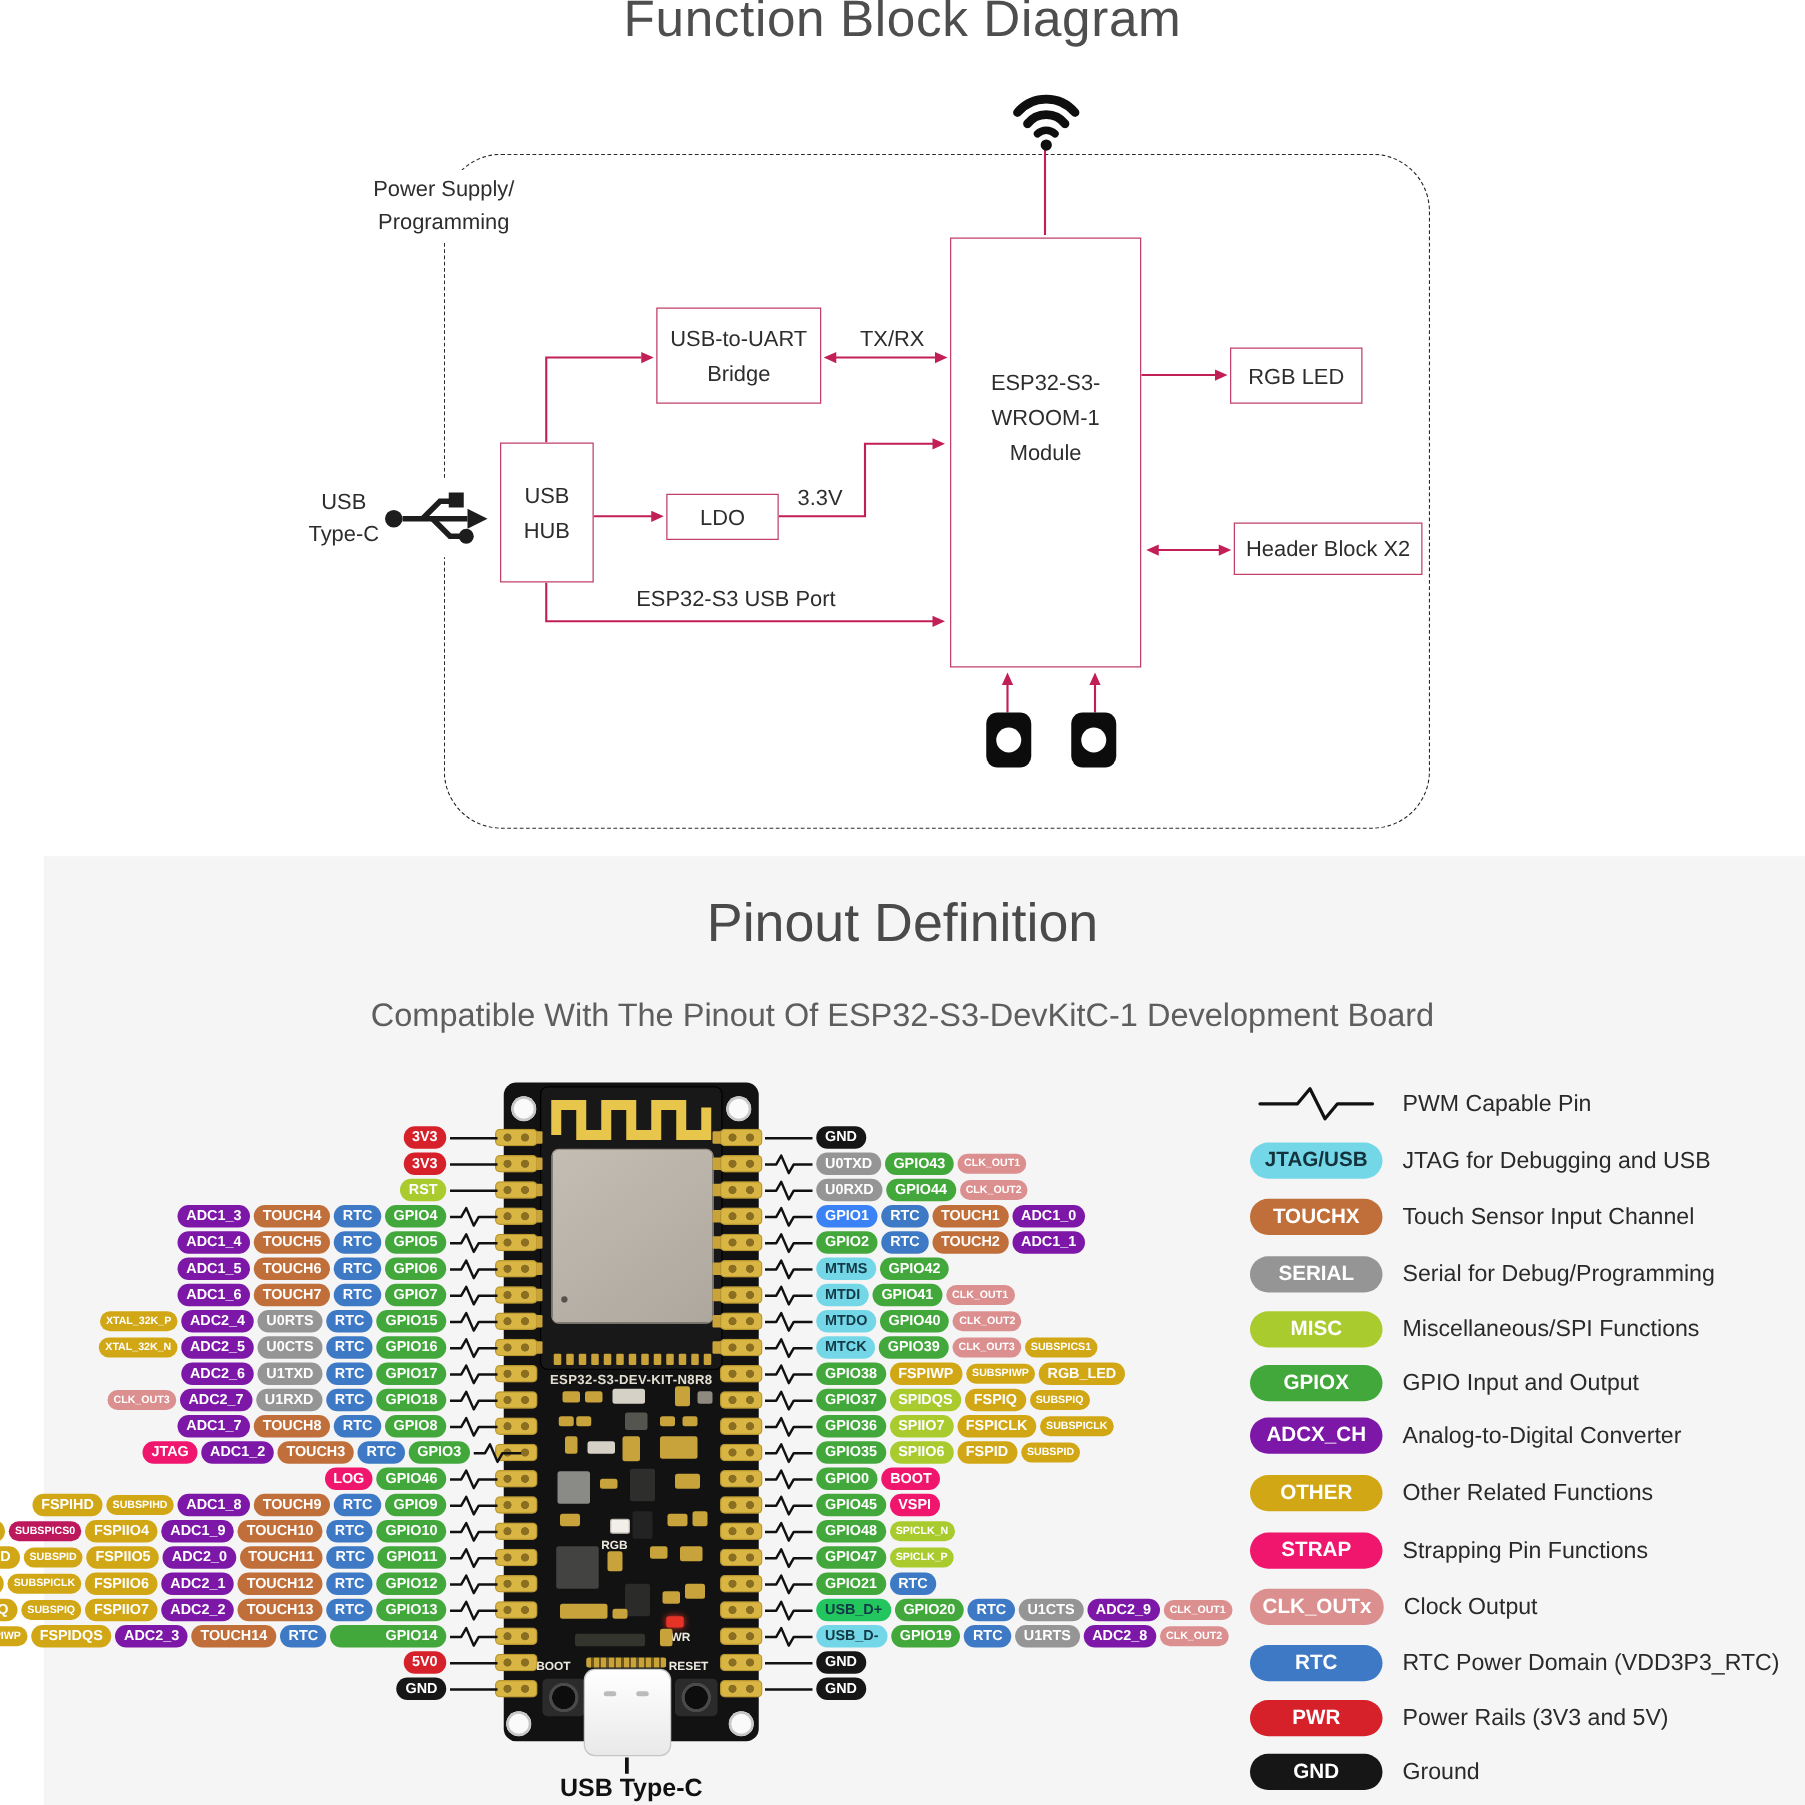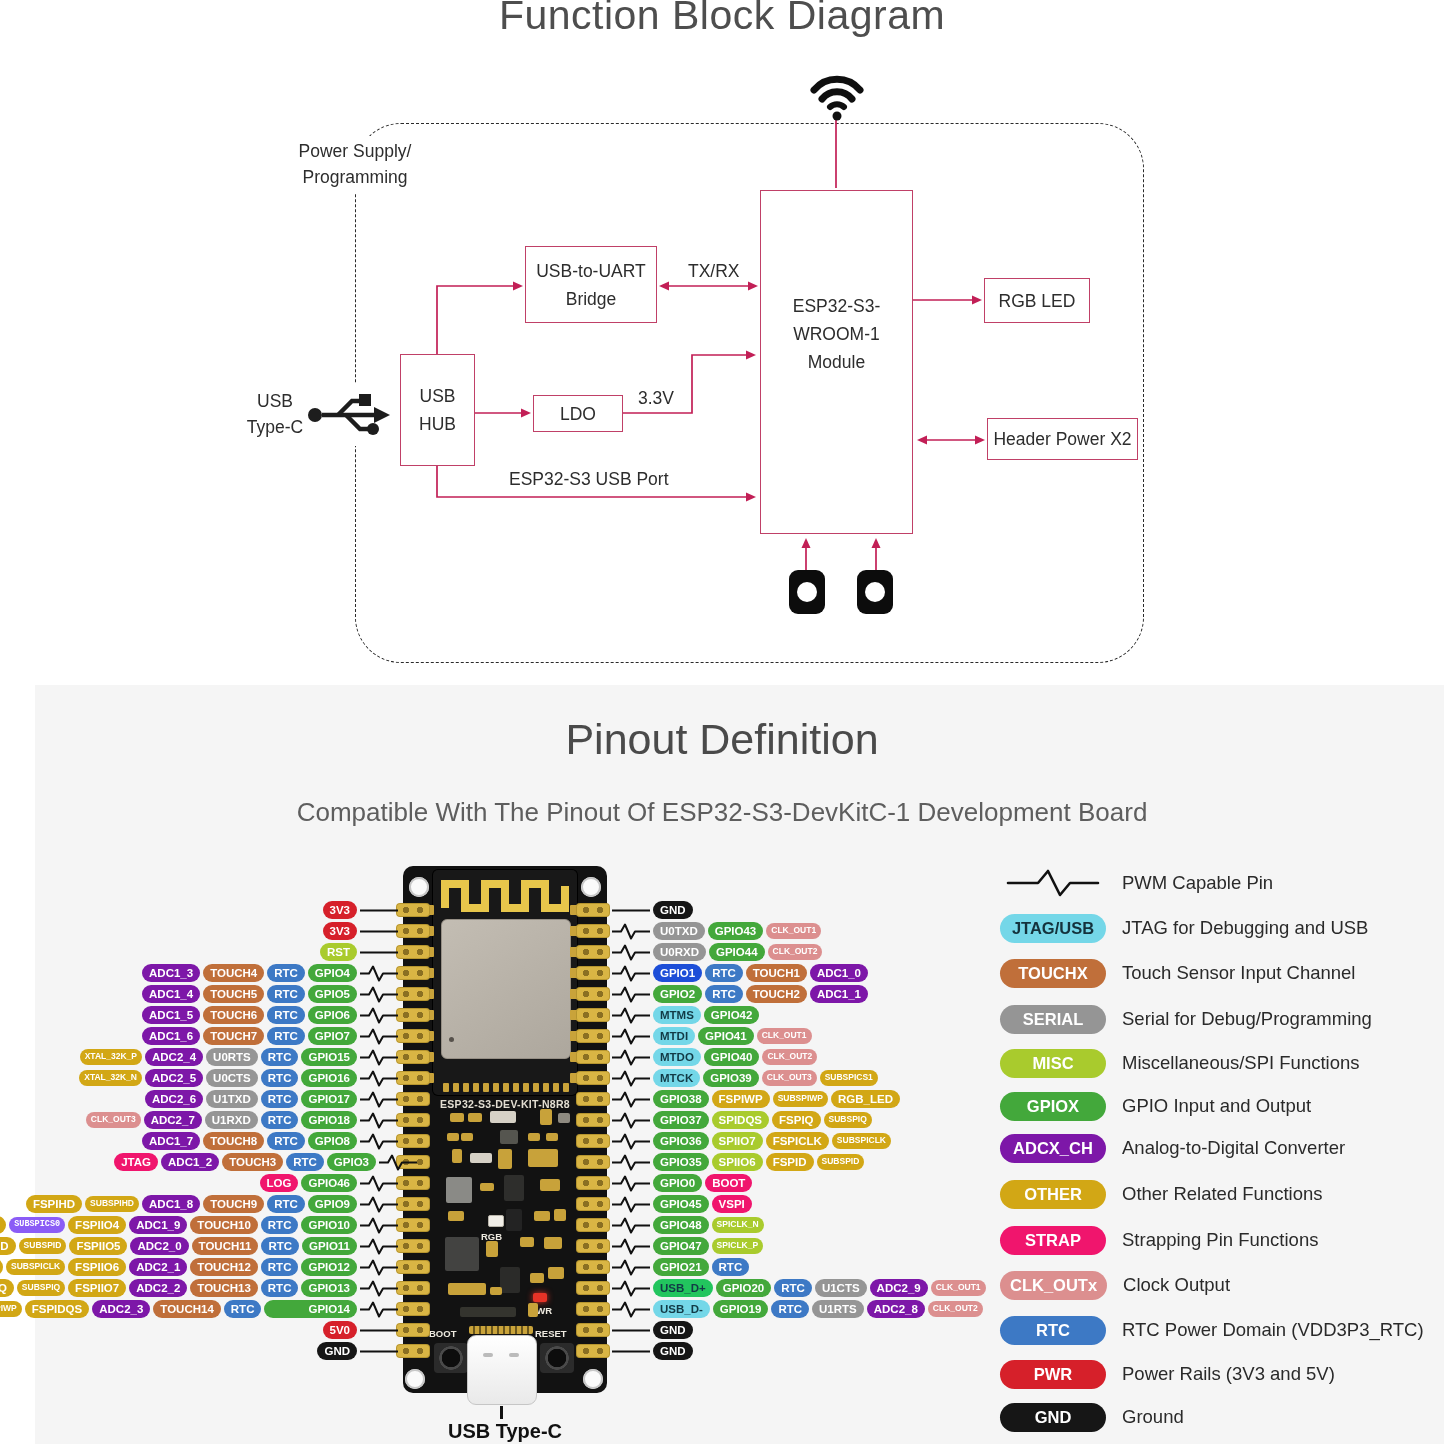--- a/index.html
+++ b/index.html
@@ -103,21 +103,21 @@
 
   <div class="bd-box" style="left:525px;top:246px;width:132px;height:77px">USB-to-UART
 Bridge</div>
   <div class="bd-box" style="left:760px;top:190px;width:153px;height:344px"><span style="transform:translateY(-28px)">ESP32-S3-
 WROOM-1
 Module</span></div>
   <div class="bd-box" style="left:984px;top:278px;width:106px;height:45px">RGB LED</div>
   <div class="bd-box" style="left:400px;top:354px;width:75px;height:112px">USB
 HUB</div>
   <div class="bd-box" style="left:533px;top:395px;width:90px;height:37px">LDO</div>
-  <div class="bd-box" style="left:987px;top:418px;width:151px;height:42px">Header Power X2</div>
+  <div class="bd-box" style="left:987px;top:418px;width:151px;height:42px">Header Block X2</div>
 
   <div class="bd-label region-label" style="left:285px;top:136px">Power Supply/
 Programming</div>
   <div class="bd-label" style="left:688px;top:258px">TX/RX</div>
   <div class="bd-label" style="left:638px;top:385px">3.3V</div>
   <div class="bd-label" style="left:509px;top:466px">ESP32-S3 USB Port</div>
   <div class="bd-label" style="left:240px;top:388px;width:70px;text-align:center">USB
 Type-C</div>
 
   <div class="bd-btn" style="left:789px;top:570px">
@@ -366,21 +366,21 @@
         <span class="pill" style="background: rgb(192, 111, 58); color: rgb(255, 255, 255);">TOUCH9</span>
         <span class="pill" style="background: rgb(61, 121, 197); color: rgb(255, 255, 255);">RTC</span>
         <span class="pill" style="background: rgb(67, 168, 59); color: rgb(255, 255, 255);">GPIO9</span>
         <svg width="38" height="19" viewBox="0 0 38 19" style="flex: 0 0 38px;">
           <path d="M0 9.5 H9 L13 2.5 L19 16.5 L23 9.5 H38" fill="none" stroke="#111" stroke-width="2" stroke-linecap="round" stroke-linejoin="round"></path>
         </svg>
       </div>
       <div class="pad" style="top: 512px; left: 396px;"></div>
       <div class="pin-row pin-left" style="top: 530.5px;">
         <span class="pill" style="background: rgb(210, 167, 21); color: rgb(255, 255, 255);">FSPICS0</span>
-        <span class="pill s" style="background: #8b5cf6; color: rgb(255, 255, 255); font-family: Liberation Mono, monospace;">SUBSPICS0</span>
+        <span class="pill s" style="background: #be185d; color: rgb(255, 255, 255);">SUBSPICS0</span>
         <span class="pill" style="background: rgb(210, 167, 21); color: rgb(255, 255, 255);">FSPIIO4</span>
         <span class="pill" style="background: rgb(125, 23, 168); color: rgb(255, 255, 255);">ADC1_9</span>
         <span class="pill" style="background: rgb(192, 111, 58); color: rgb(255, 255, 255);">TOUCH10</span>
         <span class="pill" style="background: rgb(61, 121, 197); color: rgb(255, 255, 255);">RTC</span>
         <span class="pill" style="background: rgb(67, 168, 59); color: rgb(255, 255, 255);">GPIO10</span>
         <svg width="38" height="19" viewBox="0 0 38 19" style="flex: 0 0 38px;">
           <path d="M0 9.5 H9 L13 2.5 L19 16.5 L23 9.5 H38" fill="none" stroke="#111" stroke-width="2" stroke-linecap="round" stroke-linejoin="round"></path>
         </svg>
       </div>
       <div class="pad" style="top: 533px; left: 396px;"></div>
@@ -472,21 +472,21 @@
         </svg>
         <span class="pill" style="background: rgb(149, 149, 149); color: rgb(255, 255, 255);">U0RXD</span>
         <span class="pill" style="background: rgb(67, 168, 59); color: rgb(255, 255, 255);">GPIO44</span>
         <span class="pill s" style="background: rgb(220, 143, 143); color: rgb(255, 255, 255);">CLK_OUT2</span>
       </div>
       <div class="pad" style="top: 260px; left: 576px;"></div>
       <div class="pin-row pin-right" style="top: 278.5px;">
         <svg width="38" height="19" viewBox="0 0 38 19" style="flex: 0 0 38px;">
           <path d="M0 9.5 H9 L13 2.5 L19 16.5 L23 9.5 H38" fill="none" stroke="#111" stroke-width="2" stroke-linecap="round" stroke-linejoin="round"></path>
         </svg>
-        <span class="pill" style="background: #1d4ed8; color: rgb(255, 255, 255);">GPIO1</span>
+        <span class="pill" style="background: #3b82f6; color: rgb(255, 255, 255);">GPIO1</span>
         <span class="pill" style="background: rgb(61, 121, 197); color: rgb(255, 255, 255);">RTC</span>
         <span class="pill" style="background: rgb(192, 111, 58); color: rgb(255, 255, 255);">TOUCH1</span>
         <span class="pill" style="background: rgb(125, 23, 168); color: rgb(255, 255, 255);">ADC1_0</span>
       </div>
       <div class="pad" style="top: 281px; left: 576px;"></div>
       <div class="pin-row pin-right" style="top: 299.5px;">
         <svg width="38" height="19" viewBox="0 0 38 19" style="flex: 0 0 38px;">
           <path d="M0 9.5 H9 L13 2.5 L19 16.5 L23 9.5 H38" fill="none" stroke="#111" stroke-width="2" stroke-linecap="round" stroke-linejoin="round"></path>
         </svg>
         <span class="pill" style="background: rgb(67, 168, 59); color: rgb(255, 255, 255);">GPIO2</span>

